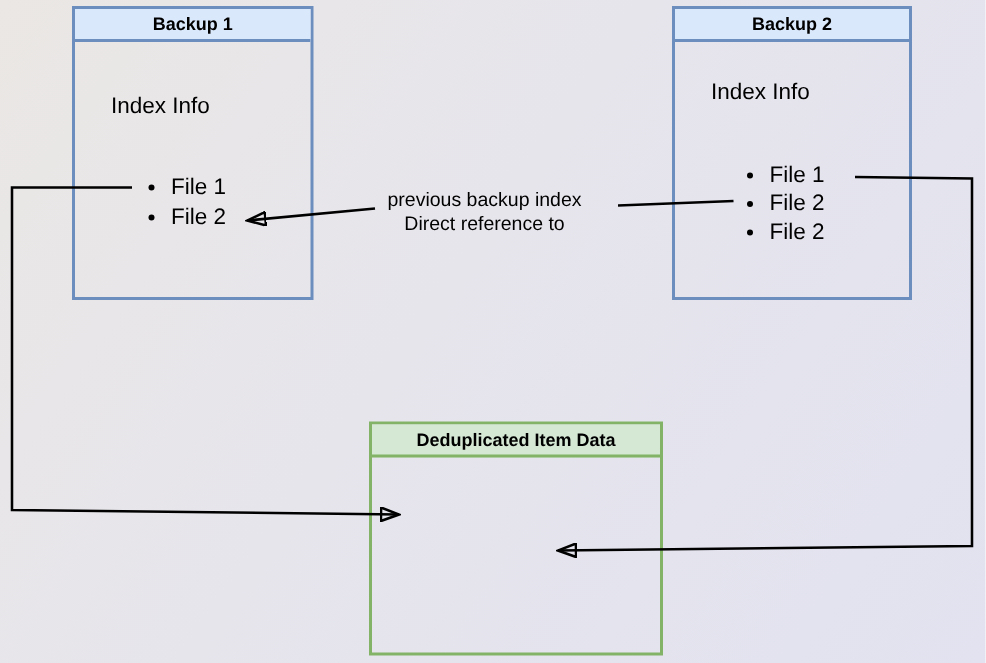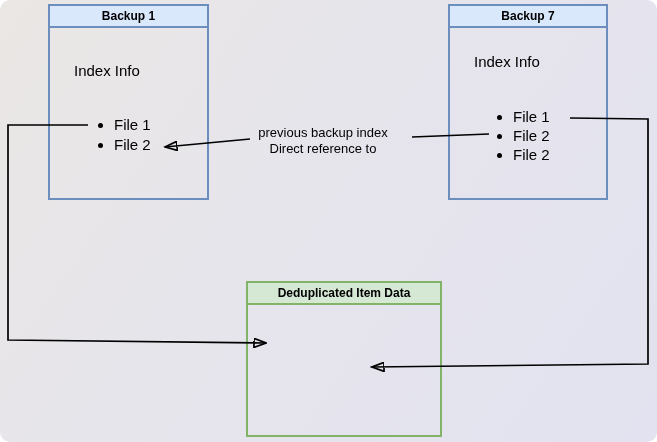--- a/index.html
+++ b/index.html
@@ -6,21 +6,20 @@
   body {
     font-family: "Liberation Sans", "DejaVu Sans", sans-serif;
     color: #000;
   }
   .canvas {
     position: relative;
     width: 657px;
     height: 442px;
     overflow: hidden;
     background: linear-gradient(125deg, #eae7e4 0%, #e6e5ec 45%, #e2e2f0 100%);
-    border-radius: 10px;
   }
   .node {
     position: absolute;
     box-sizing: border-box;
     background: transparent;
   }
   .node.blue  { border: 2px solid #6c8ebf; }
   .node.green { border: 2px solid #82b366; margin-left: 24px; }
   .node-header {
     box-sizing: border-box;
@@ -94,21 +93,21 @@
     </div>
   </div>
   <div class="body-label" style="left:74px; top:62px;">Index Info</div>
   <ul class="file-list lh20" style="left:97px; top:115px;">
       <li>File 1</li>
       <li>File 2</li>
     </ul>
 
   <div class="node blue" style="left:448px; top:4px; width:160px; height:196px;">
     <div class="node-header">
-      <span>Backup 7</span>
+      <span>Backup 2</span>
     </div>
   </div>
   <div class="body-label" style="left:474px; top:53px;">Index Info</div>
   <ul class="file-list lh19" style="left:496px; top:107px;">
       <li>File 1</li>
       <li>File 2</li>
       <li>File 2</li>
     </ul>
 
   <div class="node green" style="left:222px; top:281px; width:196px; height:156px;">

